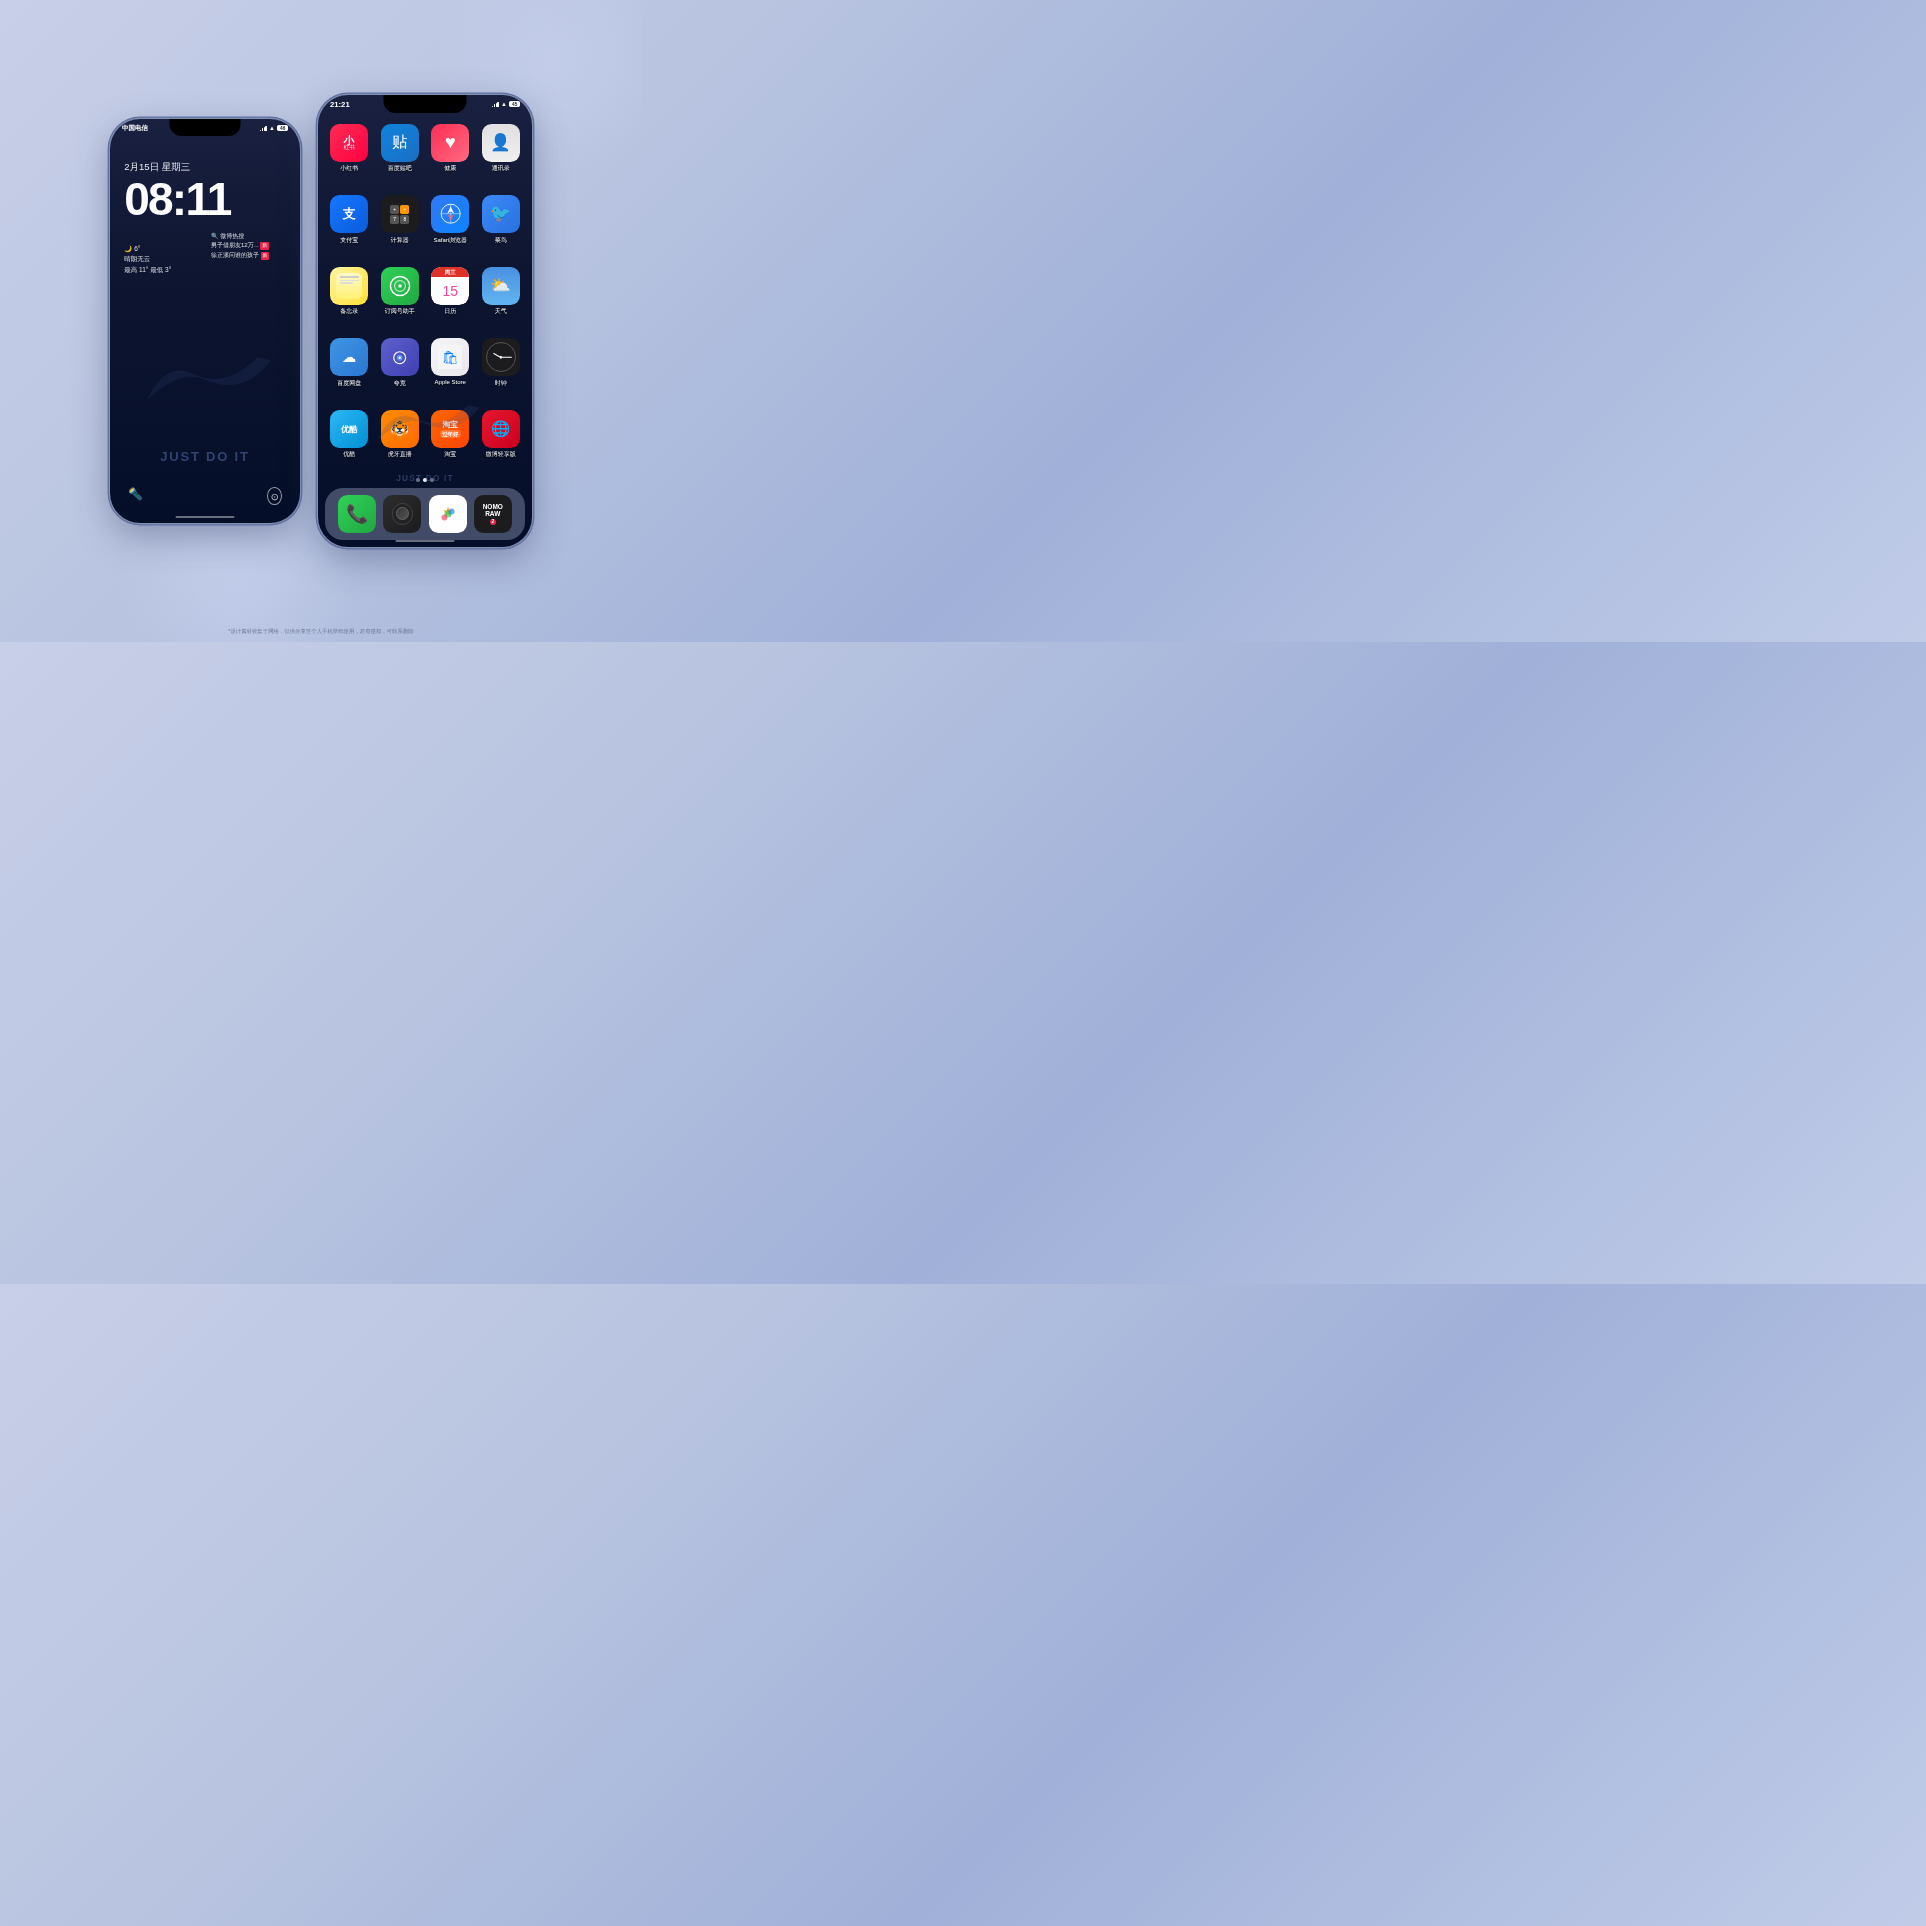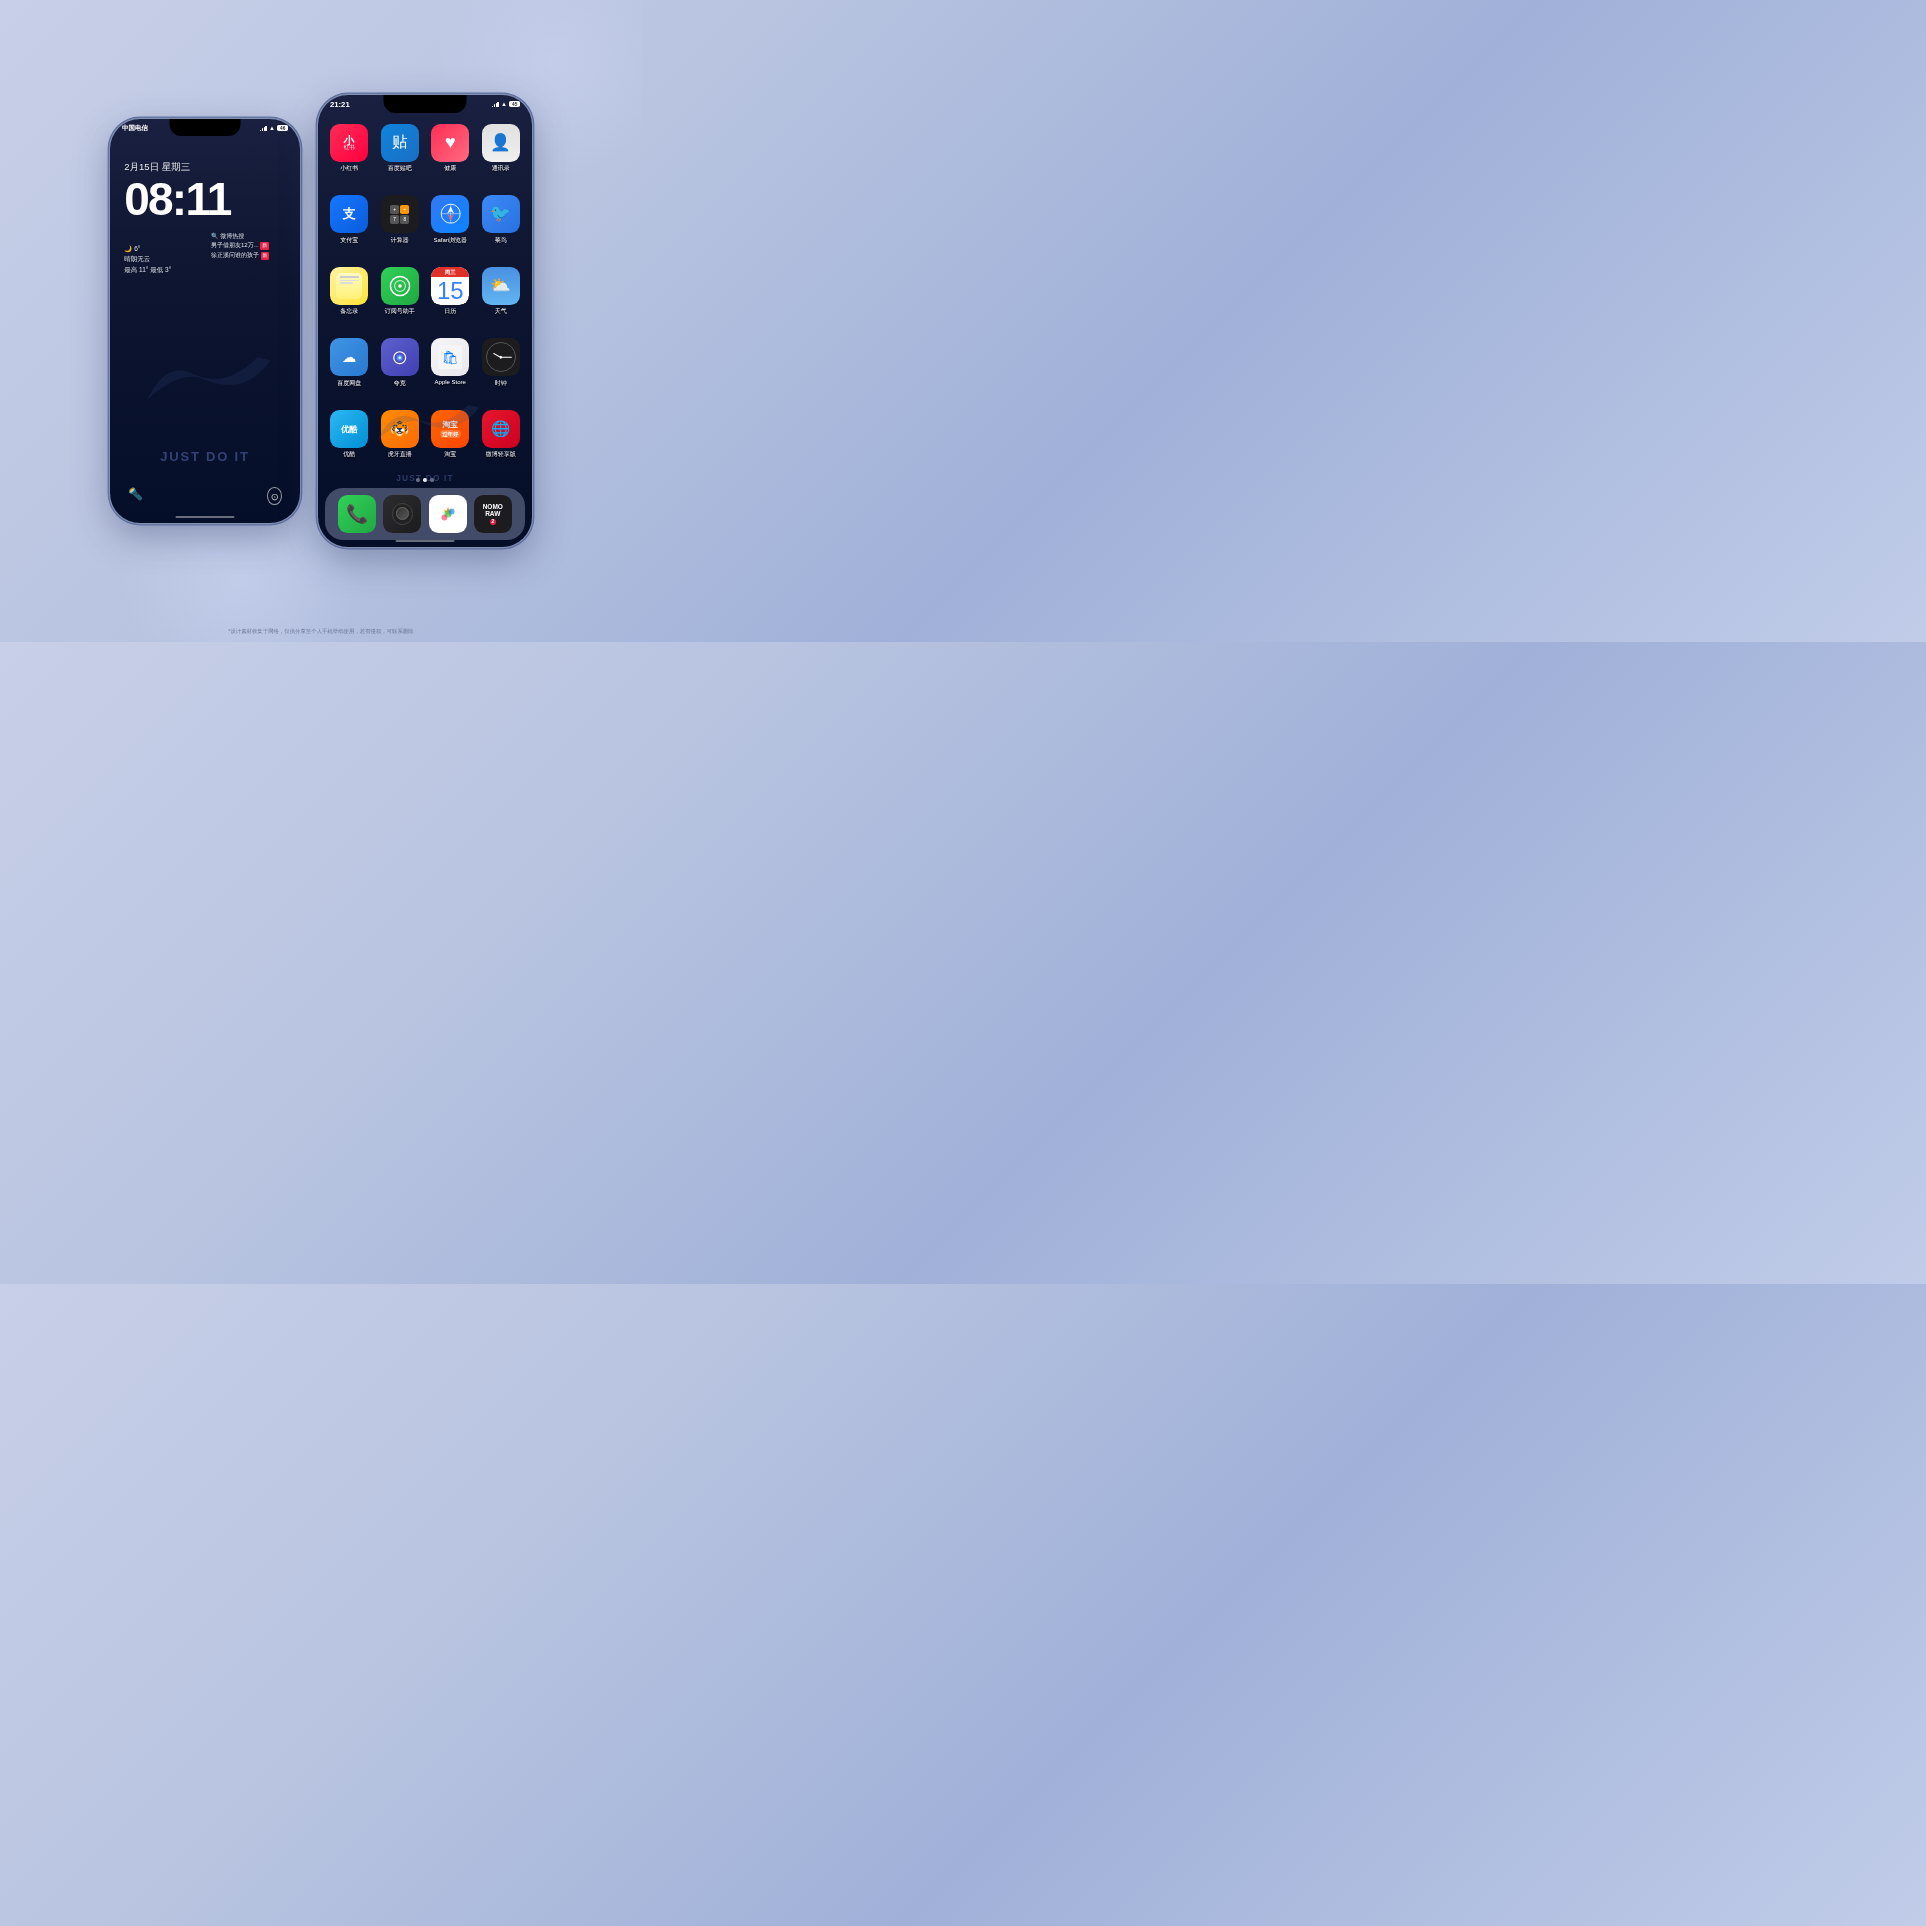--- a/index.html
+++ b/index.html
@@ -342,23 +342,23 @@
       font-size: 5.4px;
       font-weight: 600;
       text-align: center;
       padding: 1.8px 0;
     }
     .calendar-day {
       flex: 1;
       display: flex;
       align-items: center;
       justify-content: center;
-      font-size: 24px;
+      font-size: 14px;
       font-weight: 500;
-      color: #3b82f6;
+      color: #ec4899;
     }
 
     
     .clock-face {
       background: #1c1c1e;
       border-radius: 9.5px;
       width: 38px;
       height: 38px;
       display: flex;
       align-items: center;

